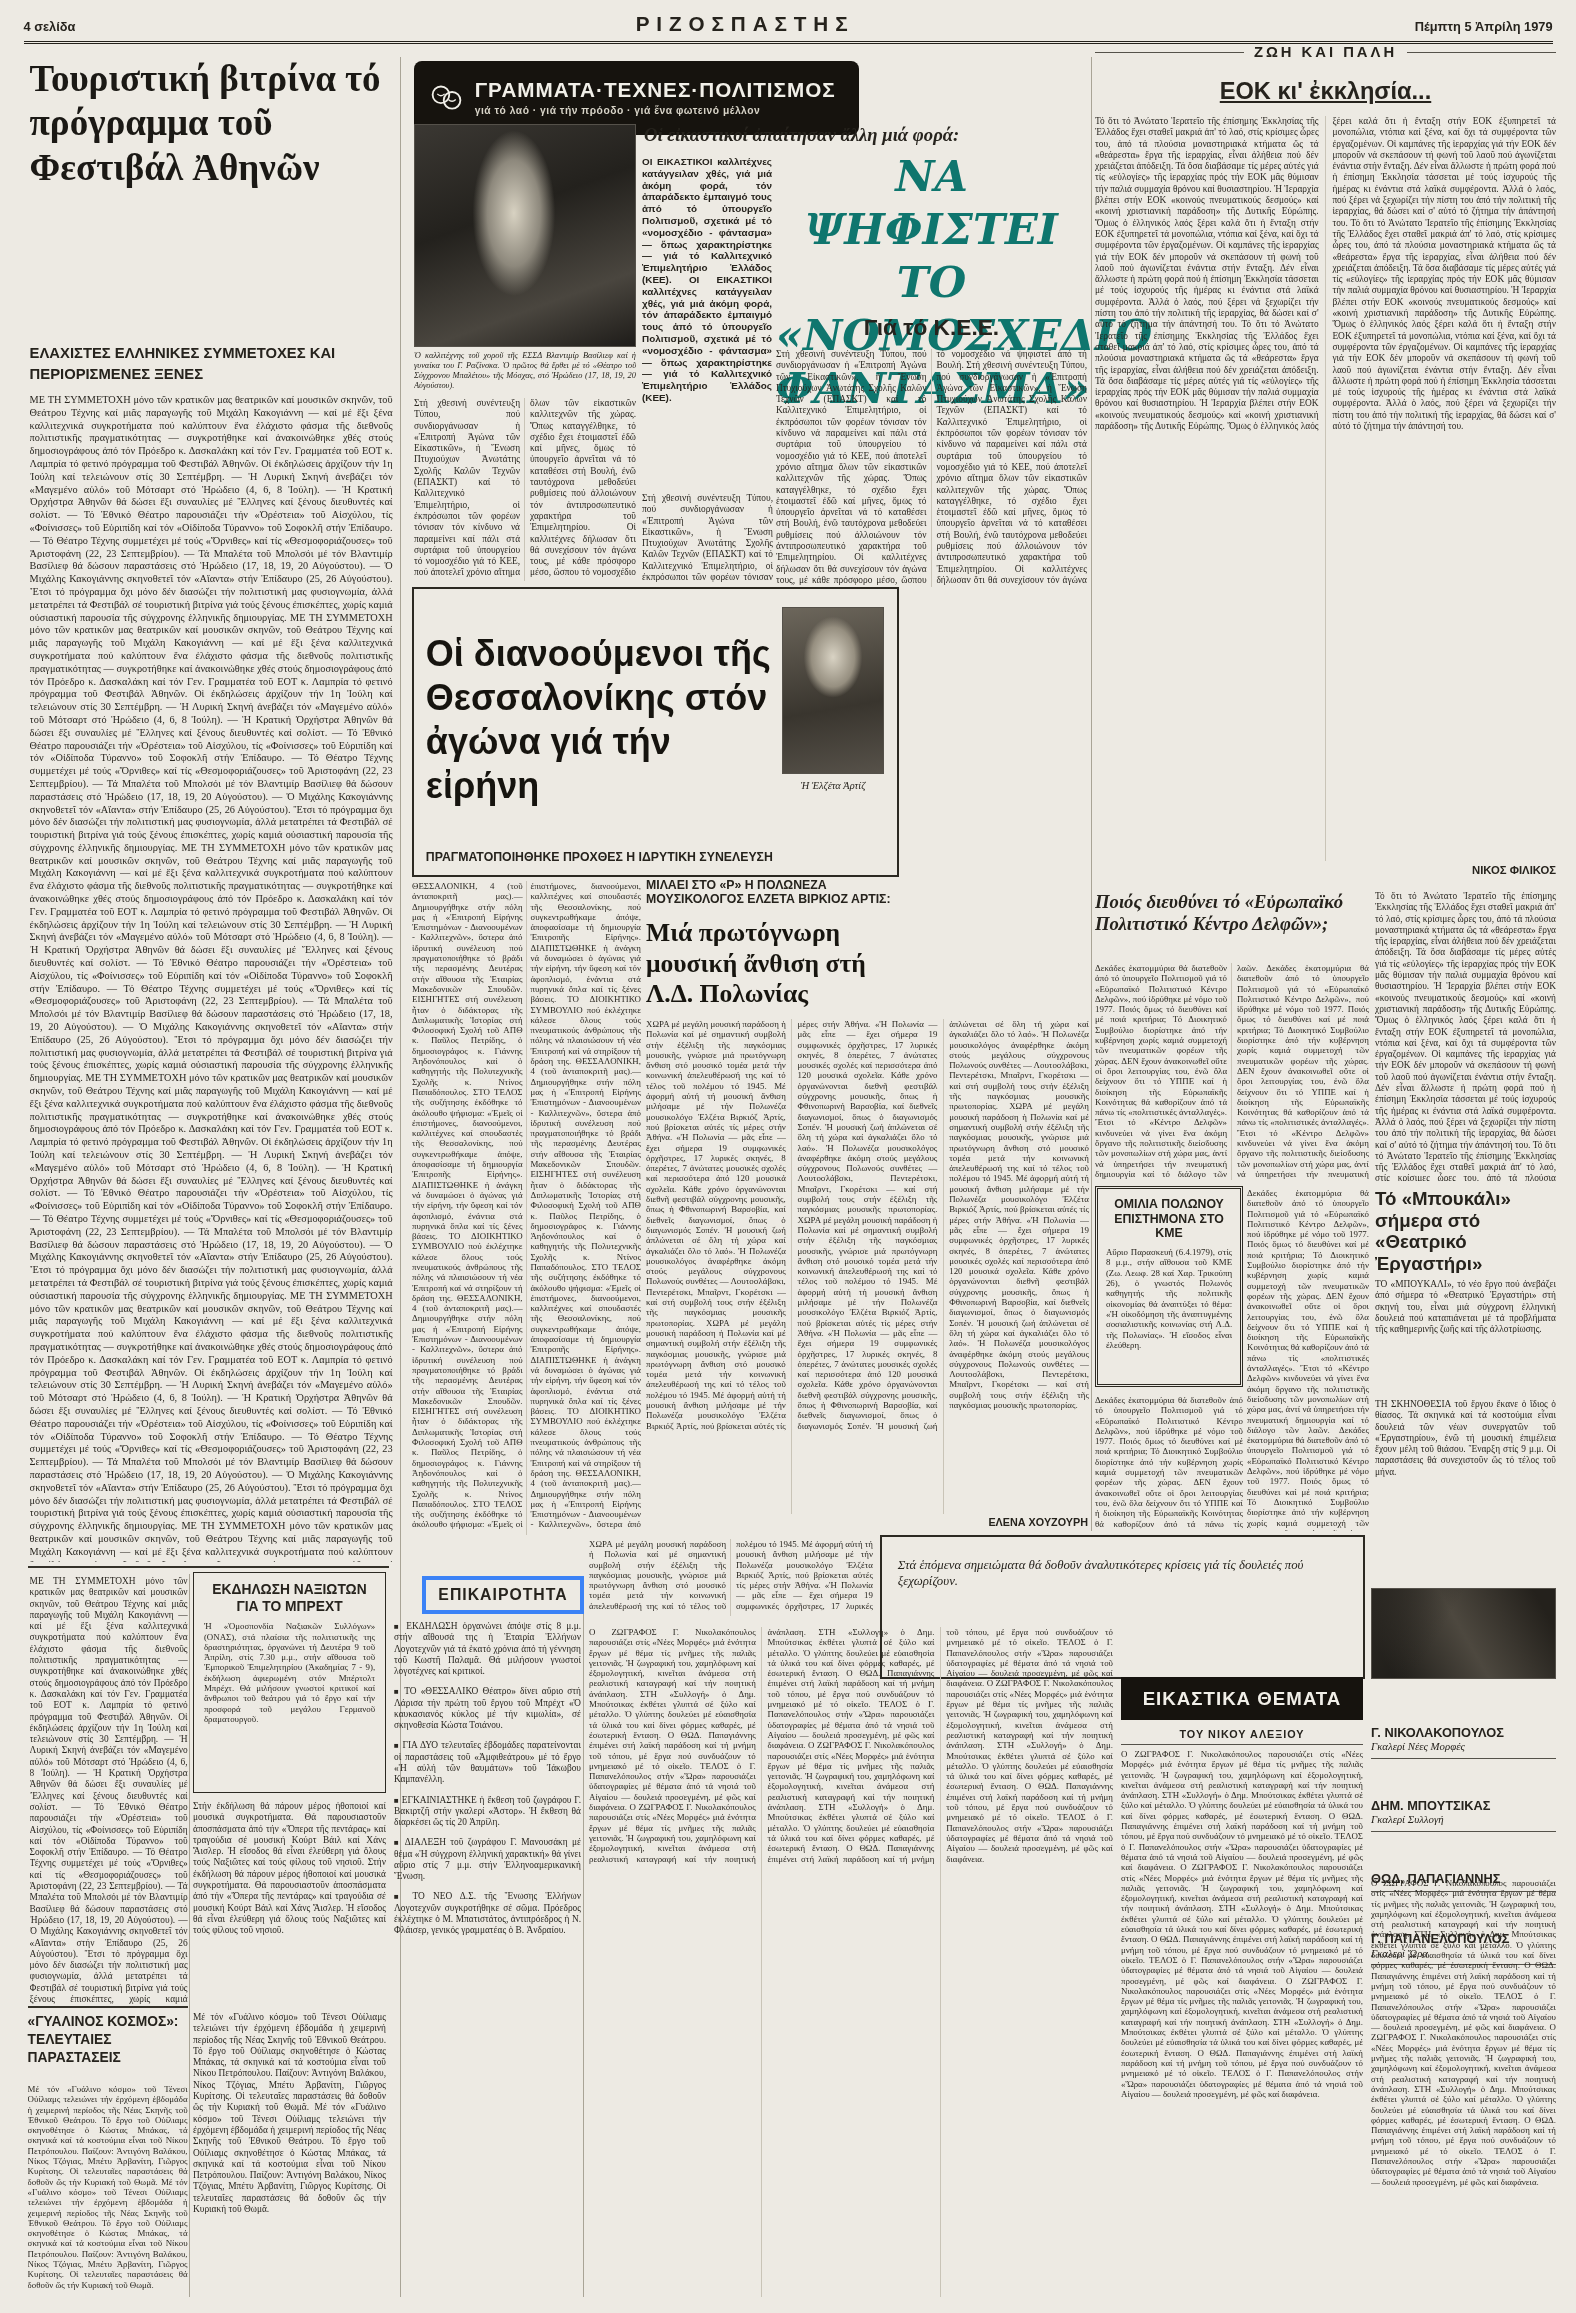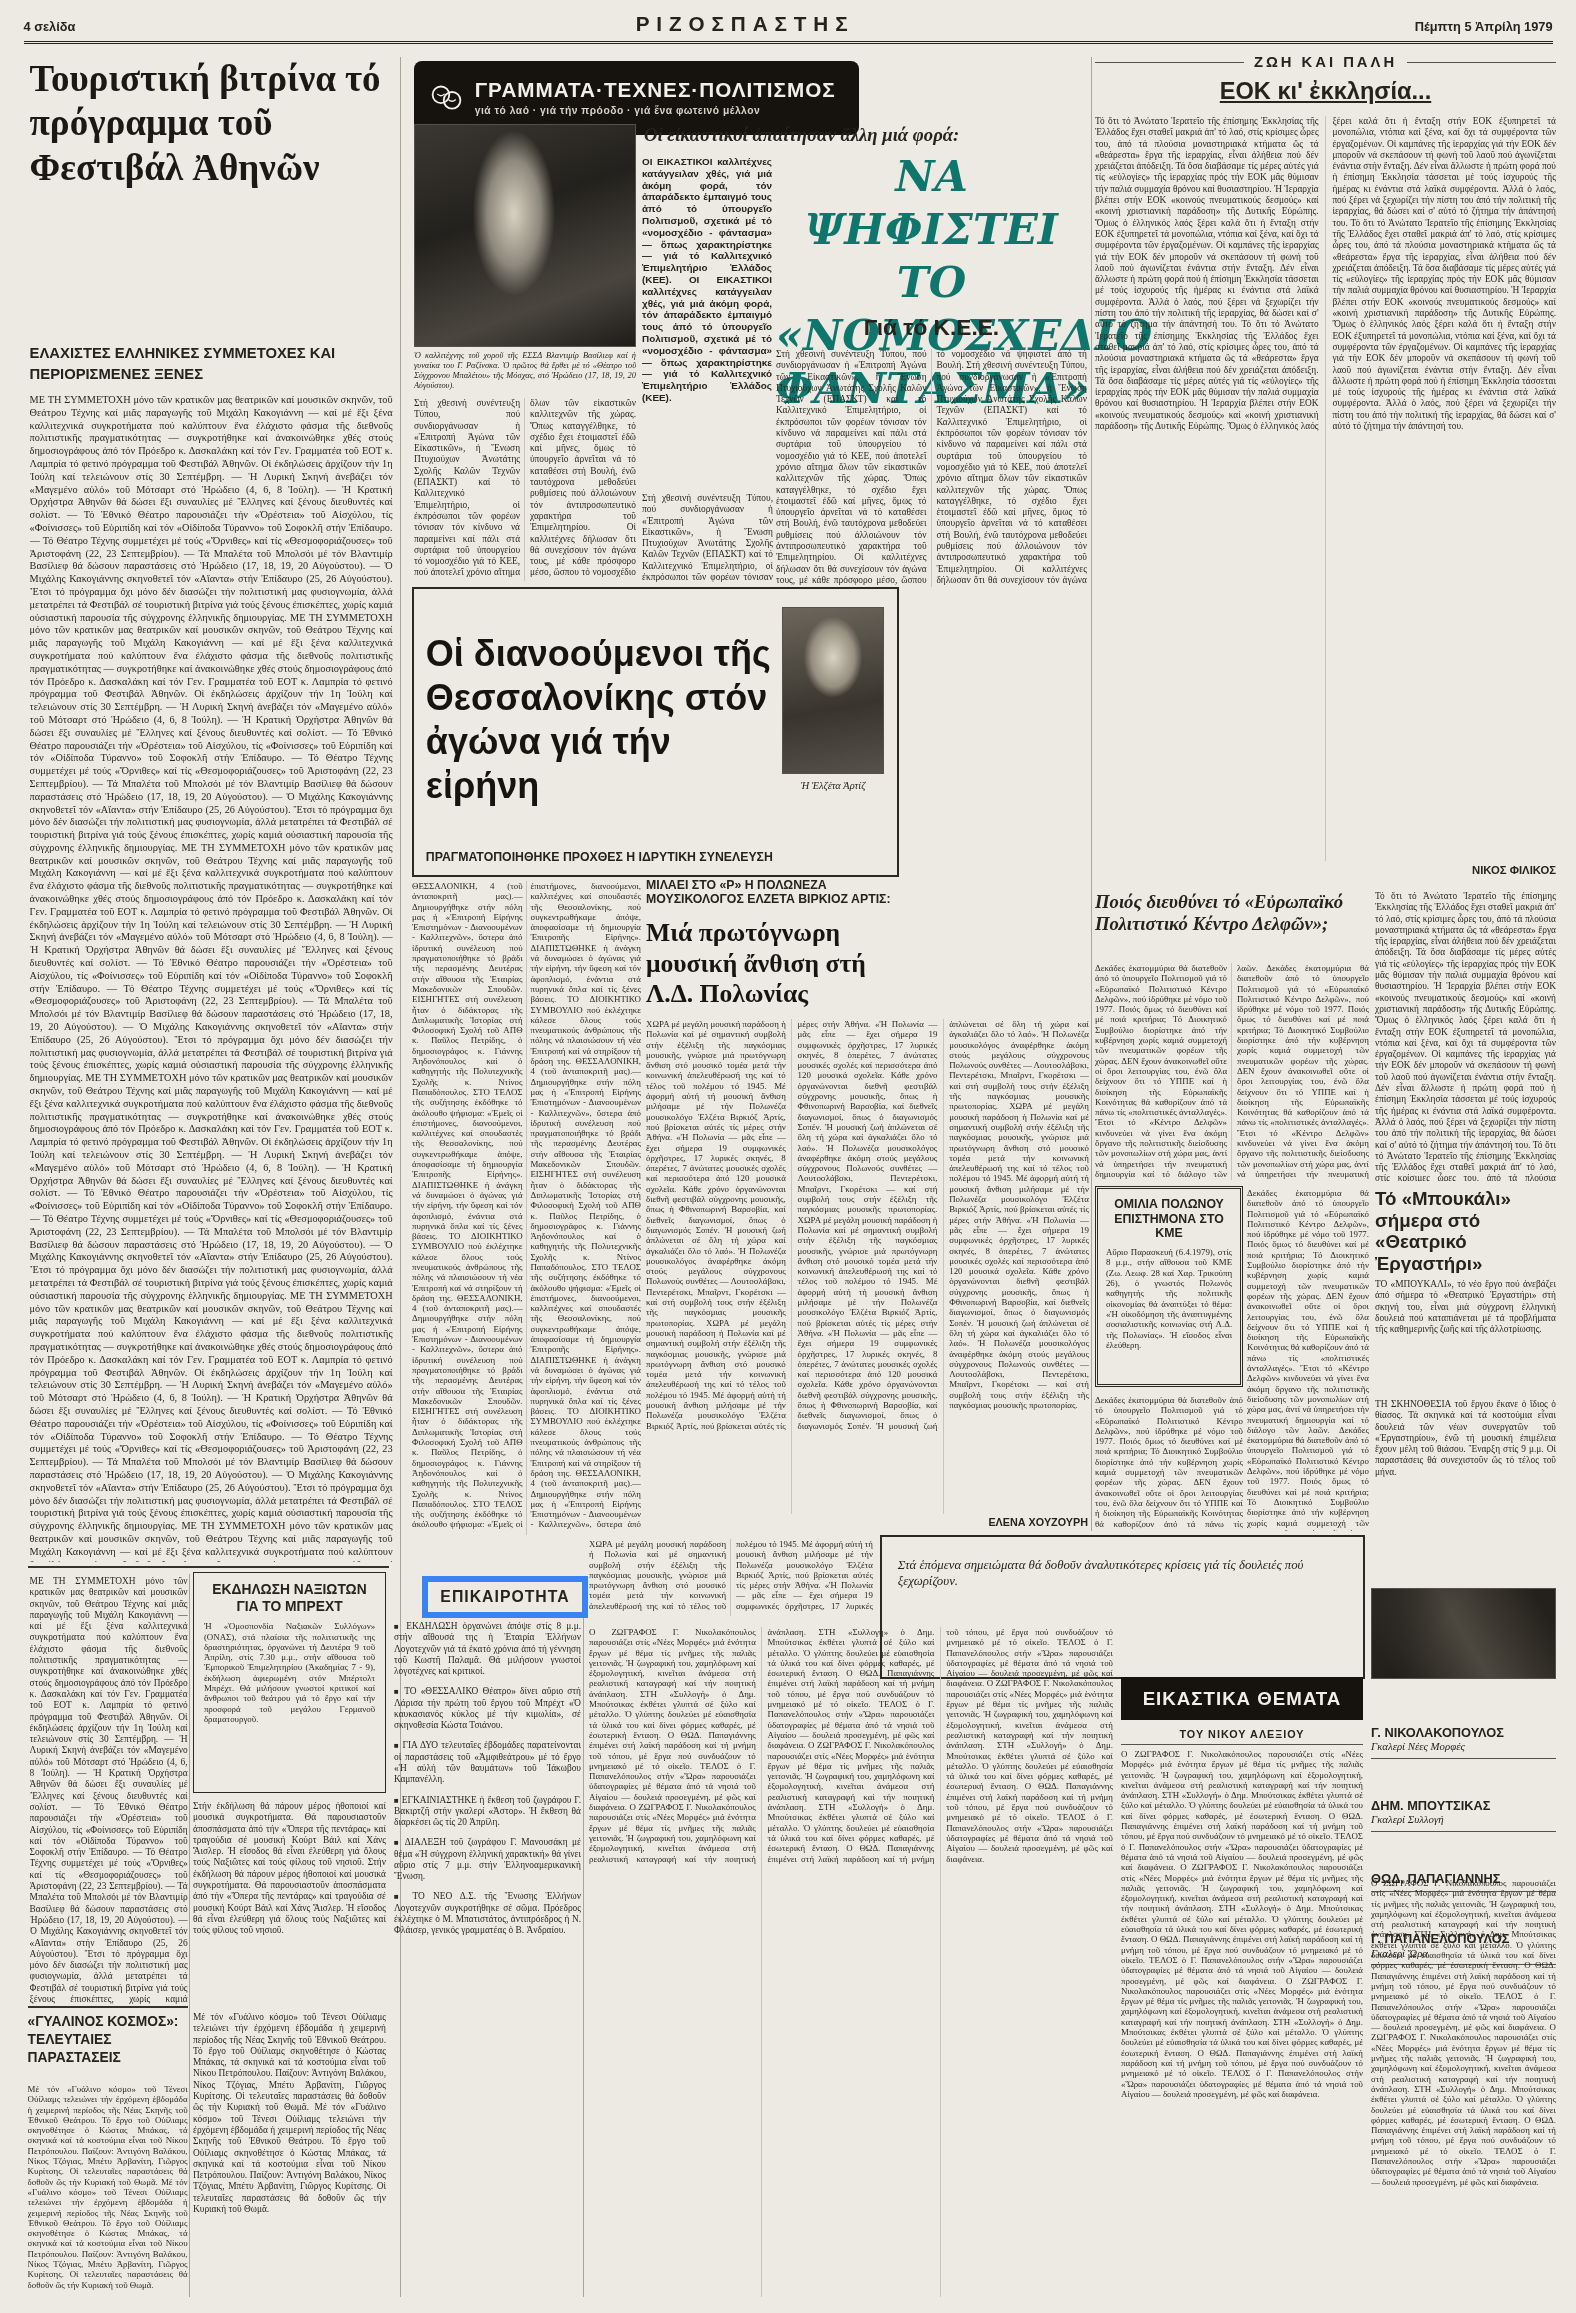--- a/index.html
+++ b/index.html
@@ -37,21 +37,21 @@
           linear-gradient(170deg,#6d675c 0%,#39352e 60%,#57524a 100%);}
   .photo3{background:linear-gradient(120deg,#2a2722 0%,#55504700 40%),linear-gradient(60deg,#1f1d19 10%,#4d483f 50%,#24211c 90%);}
   .cap{font:italic 8.4px/9.9px "Liberation Serif",serif;text-align:justify;overflow:hidden;}
   .thess-box{border:2px solid #2c2922;background:#edeae3;}
   .thess-h{font:800 36px/1.22 "Liberation Sans",sans-serif;color:#16140f;}
   .thess-k{font:700 12.3px/1.2 "Liberation Sans",sans-serif;}
   .mus-k{font:700 12.3px/13.8px "Liberation Sans",sans-serif;}
   .mus-h{font:800 25.6px/1.2 "Liberation Serif",serif;color:#17150f;}
   .byline{font:700 10.8px/1 "Liberation Sans",sans-serif;text-align:right;}
   .note{border:2px solid #2c2922;padding:11.8px 15.8px;box-sizing:border-box;font:italic 12.8px/16.7px "Liberation Serif",serif;overflow:hidden;}
-  .epik-h{border:6px solid #3b82f6;text-align:center;font:800 15.8px/29.6px "Liberation Sans",sans-serif;letter-spacing:1px;}
+  .epik-h{border:4px solid #3b82f6;text-align:center;font:800 15.8px/29.6px "Liberation Sans",sans-serif;letter-spacing:1px;}
   .epik-item{margin-bottom:8.9px;}
   .epik-item::before{content:"■ ";font-size:7.9px;}
   .zoe{font:800 14.8px/1 "Liberation Sans",sans-serif;letter-spacing:3px;text-align:center;display:flex;align-items:center;gap:9.9px;}
   .zoe::before,.zoe::after{content:"";flex:1;border-top:1px solid #55524a;}
   .eok-h{font:800 23.6px/1.1 "Liberation Sans",sans-serif;text-align:center;text-decoration:underline;}
   .delphi-h{font:800 italic 18.7px/21.7px "Liberation Serif",serif;}
   .kme-box{border:3px double #2c2922;padding:7.9px;box-sizing:border-box;overflow:hidden;}
   .kme-h{font:700 12.3px/14.8px "Liberation Sans",sans-serif;text-align:center;}
   .bouk-h{font:800 18.7px/21.7px "Liberation Sans",sans-serif;}
   .naxos-box{border:1px solid #2c2922;padding:7.9px 9.9px;box-sizing:border-box;overflow:hidden;}
@@ -172,21 +172,21 @@
       <div class="gv"></div>
     </div>
     <div class="gal">
       <div class="gn">Γ. ΠΑΠΑΝΕΛΟΠΟΥΛΟΣ</div>
       <div class="gv">Γκαλερί Ὥρα</div>
     </div>
   </div>
   <div class="abs bt s9" style="left:1121px;top:1749px;width:242px;height:548px;">Ο ΖΩΓΡΑΦΟΣ Γ. Νικολακόπουλος παρουσιάζει στίς «Νέες Μορφές» μιά ἑνότητα ἔργων μέ θέμα τίς μνῆμες τῆς παλιᾶς γειτονιᾶς. Ἡ ζωγραφική του, χαμηλόφωνη καί ἐξομολογητική, κινεῖται ἀνάμεσα στή ρεαλιστική καταγραφή καί τήν ποιητική ἀνάπλαση. ΣΤΗ «Συλλογή» ὁ Δημ. Μπούτσικας ἐκθέτει γλυπτά σέ ξύλο καί μέταλλο. Ὁ γλύπτης δουλεύει μέ εὐαισθησία τά ὑλικά του καί δίνει φόρμες καθαρές, μέ ἐσωτερική ἔνταση. Ο ΘΩΔ. Παπαγιάννης ἐπιμένει στή λαϊκή παράδοση καί τή μνήμη τοῦ τόπου, μέ ἔργα πού συνδυάζουν τό μνημειακό μέ τό οἰκεῖο. ΤΕΛΟΣ ὁ Γ. Παπανελόπουλος στήν «Ὥρα» παρουσιάζει ὑδατογραφίες μέ θέματα ἀπό τά νησιά τοῦ Αἰγαί­ου — δουλειά προσεγμένη, μέ φῶς καί διαφάνεια. Ο ΖΩΓΡΑΦΟΣ Γ. Νικολακόπουλος παρουσιάζει στίς «Νέες Μορφές» μιά ἑνότητα ἔργων μέ θέμα τίς μνῆμες τῆς παλιᾶς γειτονιᾶς. Ἡ ζωγραφική του, χαμηλόφωνη καί ἐξομολογητική, κινεῖται ἀνάμεσα στή ρεαλιστική καταγραφή καί τήν ποιητική ἀνάπλαση. ΣΤΗ «Συλλογή» ὁ Δημ. Μπούτσικας ἐκθέτει γλυπτά σέ ξύλο καί μέταλλο. Ὁ γλύπτης δουλεύει μέ εὐαισθησία τά ὑλικά του καί δίνει φόρμες καθαρές, μέ ἐσωτερική ἔνταση. Ο ΘΩΔ. Παπαγιάννης ἐπιμένει στή λαϊκή παράδοση καί τή μνήμη τοῦ τόπου, μέ ἔργα πού συνδυάζουν τό μνημειακό μέ τό οἰκεῖο. ΤΕΛΟΣ ὁ Γ. Παπανελόπουλος στήν «Ὥρα» παρουσιάζει ὑδατογραφίες μέ θέματα ἀπό τά νησιά τοῦ Αἰγαί­ου — δουλειά προσεγμένη, μέ φῶς καί διαφάνεια. Ο ΖΩΓΡΑΦΟΣ Γ. Νικολακόπουλος παρουσιάζει στίς «Νέες Μορφές» μιά ἑνότητα ἔργων μέ θέμα τίς μνῆμες τῆς παλιᾶς γειτονιᾶς. Ἡ ζωγραφική του, χαμηλόφωνη καί ἐξομολογητική, κινεῖται ἀνάμεσα στή ρεαλιστική καταγραφή καί τήν ποιητική ἀνάπλαση. ΣΤΗ «Συλλογή» ὁ Δημ. Μπούτσικας ἐκθέτει γλυπτά σέ ξύλο καί μέταλλο. Ὁ γλύπτης δουλεύει μέ εὐαισθησία τά ὑλικά του καί δίνει φόρμες καθαρές, μέ ἐσωτερική ἔνταση. Ο ΘΩΔ. Παπαγιάννης ἐπιμένει στή λαϊκή παράδοση καί τή μνήμη τοῦ τόπου, μέ ἔργα πού συνδυάζουν τό μνημειακό μέ τό οἰκεῖο. ΤΕΛΟΣ ὁ Γ. Παπανελόπουλος στήν «Ὥρα» παρουσιάζει ὑδατογραφίες μέ θέματα ἀπό τά νησιά τοῦ Αἰγαί­ου — δουλειά προσεγμένη, μέ φῶς καί διαφάνεια.</div>
   <div class="abs bt s9" style="left:1371px;top:1878px;width:185px;height:420px;">Ο ΖΩΓΡΑΦΟΣ Γ. Νικολακόπουλος παρουσιάζει στίς «Νέες Μορφές» μιά ἑνότητα ἔργων μέ θέμα τίς μνῆμες τῆς παλιᾶς γειτονιᾶς. Ἡ ζωγραφική του, χαμηλόφωνη καί ἐξομολογητική, κινεῖται ἀνάμεσα στή ρεαλιστική καταγραφή καί τήν ποιητική ἀνάπλαση. ΣΤΗ «Συλλογή» ὁ Δημ. Μπούτσικας ἐκθέτει γλυπτά σέ ξύλο καί μέταλλο. Ὁ γλύπτης δουλεύει μέ εὐαισθησία τά ὑλικά του καί δίνει φόρμες καθαρές, μέ ἐσωτερική ἔνταση. Ο ΘΩΔ. Παπαγιάννης ἐπιμένει στή λαϊκή παράδοση καί τή μνήμη τοῦ τόπου, μέ ἔργα πού συνδυάζουν τό μνημειακό μέ τό οἰκεῖο. ΤΕΛΟΣ ὁ Γ. Παπανελόπουλος στήν «Ὥρα» παρουσιάζει ὑδατογραφίες μέ θέματα ἀπό τά νησιά τοῦ Αἰγαί­ου — δουλειά προσεγμένη, μέ φῶς καί διαφάνεια. Ο ΖΩΓΡΑΦΟΣ Γ. Νικολακόπουλος παρουσιάζει στίς «Νέες Μορφές» μιά ἑνότητα ἔργων μέ θέμα τίς μνῆμες τῆς παλιᾶς γειτονιᾶς. Ἡ ζωγραφική του, χαμηλόφωνη καί ἐξομολογητική, κινεῖται ἀνάμεσα στή ρεαλιστική καταγραφή καί τήν ποιητική ἀνάπλαση. ΣΤΗ «Συλλογή» ὁ Δημ. Μπούτσικας ἐκθέτει γλυπτά σέ ξύλο καί μέταλλο. Ὁ γλύπτης δουλεύει μέ εὐαισθησία τά ὑλικά του καί δίνει φόρμες καθαρές, μέ ἐσωτερική ἔνταση. Ο ΘΩΔ. Παπαγιάννης ἐπιμένει στή λαϊκή παράδοση καί τή μνήμη τοῦ τόπου, μέ ἔργα πού συνδυάζουν τό μνημειακό μέ τό οἰκεῖο. ΤΕΛΟΣ ὁ Γ. Παπανελόπουλος στήν «Ὥρα» παρουσιάζει ὑδατογραφίες μέ θέματα ἀπό τά νησιά τοῦ Αἰγαί­ου — δουλειά προσεγμένη, μέ φῶς καί διαφάνεια.</div>
 
-  <div class="abs zoe" style="left:1095px;top:55px;width:461px;justify-content:flex-end;">
+  <div class="abs zoe" style="left:1095px;top:45px;width:461px;justify-content:flex-end;">
     <span>ΖΩΗ ΚΑΙ ΠΑΛΗ</span>
   </div>
   <div class="abs eok-h" style="left:1095px;top:79px;width:461px;">ΕΟΚ κι' ἐκκλησία...</div>
   <div class="abs bt s95 cols2" style="left:1095px;top:116px;width:461px;height:745px;column-gap:13.8px;">Τό ὅτι τό Ἀνώτατο Ἱερατεῖο τῆς ἐπίσημης Ἐκκλησίας τῆς Ἑλλάδος ἔχει σταθεῖ μακριά ἀπ' τό λαό, στίς κρίσιμες ὧρες του, ἀπό τά πλούσια μοναστηριακά κτήματα ὥς τά «θεάρεστα» ἔργα τῆς ἱεραρχίας, εἶναι ἀλήθεια πού δέν χρειάζεται ἀπόδειξη. Τά ὅσα διαβάσαμε τίς μέρες αὐτές γιά τίς «εὐλογίες» τῆς ἱεραρχίας πρός τήν ΕΟΚ μᾶς θύμισαν τήν παλιά συμμαχία θρόνου καί θυσιαστηρίου. Ἡ Ἱεραρχία βλέπει στήν ΕΟΚ «κοινούς πνευματικούς δεσμούς» καί «κοινή χριστιανική παράδοση» τῆς Δυτικῆς Εὐρώπης. Ὅμως ὁ ἑλληνικός λαός ξέρει καλά ὅτι ἡ ἔνταξη στήν ΕΟΚ ἐξυπηρετεῖ τά μονοπώλια, ντόπια καί ξένα, καί ὄχι τά συμφέροντα τῶν ἐργαζομένων. Οἱ καμπάνες τῆς ἱεραρχίας γιά τήν ΕΟΚ δέν μποροῦν νά σκεπάσουν τή φωνή τοῦ λαοῦ πού ἀγωνίζεται ἐνάντια στήν ἔνταξη. Δέν εἶναι ἄλλωστε ἡ πρώτη φορά πού ἡ ἐπίσημη Ἐκκλησία τάσσεται μέ τούς ἰσχυρούς τῆς ἡμέρας κι ἐνάντια στά λαϊκά συμφέροντα. Ἀλλά ὁ λαός, πού ξέρει νά ξεχωρίζει τήν πίστη του ἀπό τήν πολιτική τῆς ἱεραρχίας, θά δώσει καί σ' αὐτό τό ζήτημα τήν ἀπάντησή του. Τό ὅτι τό Ἀνώτατο Ἱερατεῖο τῆς ἐπίσημης Ἐκκλησίας τῆς Ἑλλάδος ἔχει σταθεῖ μακριά ἀπ' τό λαό, στίς κρίσιμες ὧρες του, ἀπό τά πλούσια μοναστηριακά κτήματα ὥς τά «θεάρεστα» ἔργα τῆς ἱεραρχίας, εἶναι ἀλήθεια πού δέν χρειάζεται ἀπόδειξη. Τά ὅσα διαβάσαμε τίς μέρες αὐτές γιά τίς «εὐλογίες» τῆς ἱεραρχίας πρός τήν ΕΟΚ μᾶς θύμισαν τήν παλιά συμμαχία θρόνου καί θυσιαστηρίου. Ἡ Ἱεραρχία βλέπει στήν ΕΟΚ «κοινούς πνευματικούς δεσμούς» καί «κοινή χριστιανική παράδοση» τῆς Δυτικῆς Εὐρώπης. Ὅμως ὁ ἑλληνικός λαός ξέρει καλά ὅτι ἡ ἔνταξη στήν ΕΟΚ ἐξυπηρετεῖ τά μονοπώλια, ντόπια καί ξένα, καί ὄχι τά συμφέροντα τῶν ἐργαζομένων. Οἱ καμπάνες τῆς ἱεραρχίας γιά τήν ΕΟΚ δέν μποροῦν νά σκεπάσουν τή φωνή τοῦ λαοῦ πού ἀγωνίζεται ἐνάντια στήν ἔνταξη. Δέν εἶναι ἄλλωστε ἡ πρώτη φορά πού ἡ ἐπίσημη Ἐκκλησία τάσσεται μέ τούς ἰσχυρούς τῆς ἡμέρας κι ἐνάντια στά λαϊκά συμφέροντα. Ἀλλά ὁ λαός, πού ξέρει νά ξεχωρίζει τήν πίστη του ἀπό τήν πολιτική τῆς ἱεραρχίας, θά δώσει καί σ' αὐτό τό ζήτημα τήν ἀπάντησή του. Τό ὅτι τό Ἀνώτατο Ἱερατεῖο τῆς ἐπίσημης Ἐκκλησίας τῆς Ἑλλάδος ἔχει σταθεῖ μακριά ἀπ' τό λαό, στίς κρίσιμες ὧρες του, ἀπό τά πλούσια μοναστηριακά κτήματα ὥς τά «θεάρεστα» ἔργα τῆς ἱεραρχίας, εἶναι ἀλήθεια πού δέν χρειάζεται ἀπόδειξη. Τά ὅσα διαβάσαμε τίς μέρες αὐτές γιά τίς «εὐλογίες» τῆς ἱεραρχίας πρός τήν ΕΟΚ μᾶς θύμισαν τήν παλιά συμμαχία θρόνου καί θυσιαστηρίου. Ἡ Ἱεραρχία βλέπει στήν ΕΟΚ «κοινούς πνευματικούς δεσμούς» καί «κοινή χριστιανική παράδοση» τῆς Δυτικῆς Εὐρώπης. Ὅμως ὁ ἑλληνικός λαός ξέρει καλά ὅτι ἡ ἔνταξη στήν ΕΟΚ ἐξυπηρετεῖ τά μονοπώλια, ντόπια καί ξένα, καί ὄχι τά συμφέροντα τῶν ἐργαζομένων. Οἱ καμπάνες τῆς ἱεραρχίας γιά τήν ΕΟΚ δέν μποροῦν νά σκεπάσουν τή φωνή τοῦ λαοῦ πού ἀγωνίζεται ἐνάντια στήν ἔνταξη. Δέν εἶναι ἄλλωστε ἡ πρώτη φορά πού ἡ ἐπίσημη Ἐκκλησία τάσσεται μέ τούς ἰσχυρούς τῆς ἡμέρας κι ἐνάντια στά λαϊκά συμφέροντα. Ἀλλά ὁ λαός, πού ξέρει νά ξεχωρίζει τήν πίστη του ἀπό τήν πολιτική τῆς ἱεραρχίας, θά δώσει καί σ' αὐτό τό ζήτημα τήν ἀπάντησή του.</div>
   <div class="abs byline" style="left:1310px;top:865px;width:246px;font-size:11.3px;">ΝΙΚΟΣ ΦΙΛΙΚΟΣ</div>
 
   <div class="abs delphi-h" style="left:1095px;top:891px;width:274px;height:67px;overflow:hidden;">Ποιός διευθύνει τό «Εὐρωπαϊκό Πολιτιστικό Κέντρο Δελφῶν»;</div>
   <div class="abs bt s9 cols2" style="left:1095px;top:963px;width:274px;height:217px;">Δεκάδες ἑκατομμύρια θά διατεθοῦν ἀπό τό ὑπουργεῖο Πολιτισμοῦ γιά τό «Εὐρωπαϊκό Πολιτιστικό Κέντρο Δελφῶν», πού ἱδρύθηκε μέ νόμο τοῦ 1977. Ποιός ὅμως τό διευθύνει καί μέ ποιά κριτήρια; Τό Διοικητικό Συμβούλιο διορίστηκε ἀπό τήν κυβέρνηση χωρίς καμιά συμμετοχή τῶν πνευματικῶν φορέων τῆς χώρας. ΔΕΝ ἔχουν ἀνακοινωθεῖ οὔτε οἱ ὅροι λειτουργίας του, ἐνῶ ὅλα δείχνουν ὅτι τό ΥΠΠΕ καί ἡ διοίκηση τῆς Εὐρωπαϊκῆς Κοινότητας θά καθορίζουν ἀπό τά πάνω τίς «πολιτιστικές ἀνταλλαγές». Ἔτσι τό «Κέντρο Δελφῶν» κινδυνεύει νά γίνει ἕνα ἀκόμη ὄργανο τῆς πολιτιστικῆς διείσδυσης τῶν μονοπωλίων στή χώρα μας, ἀντί νά ὑπηρετήσει τήν πνευματική δημιουργία καί τό διάλογο τῶν λαῶν. Δεκάδες ἑκατομμύρια θά διατεθοῦν ἀπό τό ὑπουργεῖο Πολιτισμοῦ γιά τό «Εὐρωπαϊκό Πολιτιστικό Κέντρο Δελφῶν», πού ἱδρύθηκε μέ νόμο τοῦ 1977. Ποιός ὅμως τό διευθύνει καί μέ ποιά κριτήρια; Τό Διοικητικό Συμβούλιο διορίστηκε ἀπό τήν κυβέρνηση χωρίς καμιά συμμετοχή τῶν πνευματικῶν φορέων τῆς χώρας. ΔΕΝ ἔχουν ἀνακοινωθεῖ οὔτε οἱ ὅροι λειτουργίας του, ἐνῶ ὅλα δείχνουν ὅτι τό ΥΠΠΕ καί ἡ διοίκηση τῆς Εὐρωπαϊκῆς Κοινότητας θά καθορίζουν ἀπό τά πάνω τίς «πολιτιστικές ἀνταλλαγές». Ἔτσι τό «Κέντρο Δελφῶν» κινδυνεύει νά γίνει ἕνα ἀκόμη ὄργανο τῆς πολιτιστικῆς διείσδυσης τῶν μονοπωλίων στή χώρα μας, ἀντί νά ὑπηρετήσει τήν πνευματική δημιουργία καί τό διάλογο τῶν λαῶν.</div>
   <div class="abs bt s9" style="left:1247px;top:1188px;width:122px;height:343px;">Δεκάδες ἑκατομμύρια θά διατεθοῦν ἀπό τό ὑπουργεῖο Πολιτισμοῦ γιά τό «Εὐρωπαϊκό Πολιτιστικό Κέντρο Δελφῶν», πού ἱδρύθηκε μέ νόμο τοῦ 1977. Ποιός ὅμως τό διευθύνει καί μέ ποιά κριτήρια; Τό Διοικητικό Συμβούλιο διορίστηκε ἀπό τήν κυβέρνηση χωρίς καμιά συμμετοχή τῶν πνευματικῶν φορέων τῆς χώρας. ΔΕΝ ἔχουν ἀνακοινωθεῖ οὔτε οἱ ὅροι λειτουργίας του, ἐνῶ ὅλα δείχνουν ὅτι τό ΥΠΠΕ καί ἡ διοίκηση τῆς Εὐρωπαϊκῆς Κοινότητας θά καθορίζουν ἀπό τά πάνω τίς «πολιτιστικές ἀνταλλαγές». Ἔτσι τό «Κέντρο Δελφῶν» κινδυνεύει νά γίνει ἕνα ἀκόμη ὄργανο τῆς πολιτιστικῆς διείσδυσης τῶν μονοπωλίων στή χώρα μας, ἀντί νά ὑπηρετήσει τήν πνευματική δημιουργία καί τό διάλογο τῶν λαῶν. Δεκάδες ἑκατομμύρια θά διατεθοῦν ἀπό τό ὑπουργεῖο Πολιτισμοῦ γιά τό «Εὐρωπαϊκό Πολιτιστικό Κέντρο Δελφῶν», πού ἱδρύθηκε μέ νόμο τοῦ 1977. Ποιός ὅμως τό διευθύνει καί μέ ποιά κριτήρια; Τό Διοικητικό Συμβούλιο διορίστηκε ἀπό τήν κυβέρνηση χωρίς καμιά συμμετοχή τῶν πνευματικῶν φορέων τῆς χώρας. ΔΕΝ ἔχουν ἀνακοινωθεῖ οὔτε οἱ ὅροι λειτουργίας του, ἐνῶ ὅλα δείχνουν ὅτι τό ΥΠΠΕ καί ἡ διοίκηση τῆς Εὐρωπαϊκῆς Κοινότητας θά καθορίζουν ἀπό τά πάνω τίς «πολιτιστικές ἀνταλλαγές». Ἔτσι τό «Κέντρο Δελφῶν» κινδυνεύει νά γίνει ἕνα ἀκόμη ὄργανο τῆς πολιτιστικῆς διείσδυσης τῶν μονοπωλίων στή χώρα μας, ἀντί νά ὑπηρετήσει τήν πνευματική δημιουργία καί τό διάλογο τῶν λαῶν.</div>
   <div class="abs bt s9" style="left:1095px;top:1395px;width:148px;height:136px;">Δεκάδες ἑκατομμύρια θά διατεθοῦν ἀπό τό ὑπουργεῖο Πολιτισμοῦ γιά τό «Εὐρωπαϊκό Πολιτιστικό Κέντρο Δελφῶν», πού ἱδρύθηκε μέ νόμο τοῦ 1977. Ποιός ὅμως τό διευθύνει καί μέ ποιά κριτήρια; Τό Διοικητικό Συμβούλιο διορίστηκε ἀπό τήν κυβέρνηση χωρίς καμιά συμμετοχή τῶν πνευματικῶν φορέων τῆς χώρας. ΔΕΝ ἔχουν ἀνακοινωθεῖ οὔτε οἱ ὅροι λειτουργίας του, ἐνῶ ὅλα δείχνουν ὅτι τό ΥΠΠΕ καί ἡ διοίκηση τῆς Εὐρωπαϊκῆς Κοινότητας θά καθορίζουν ἀπό τά πάνω τίς «πολιτιστικές ἀνταλλαγές». Ἔτσι τό «Κέντρο Δελφῶν» κινδυνεύει νά γίνει ἕνα ἀκόμη ὄργανο τῆς πολιτιστικῆς διείσδυσης τῶν μονοπωλίων στή χώρα μας, ἀντί νά ὑπηρετήσει τήν πνευματική δημιουργία καί τό διάλογο τῶν λαῶν.</div>

